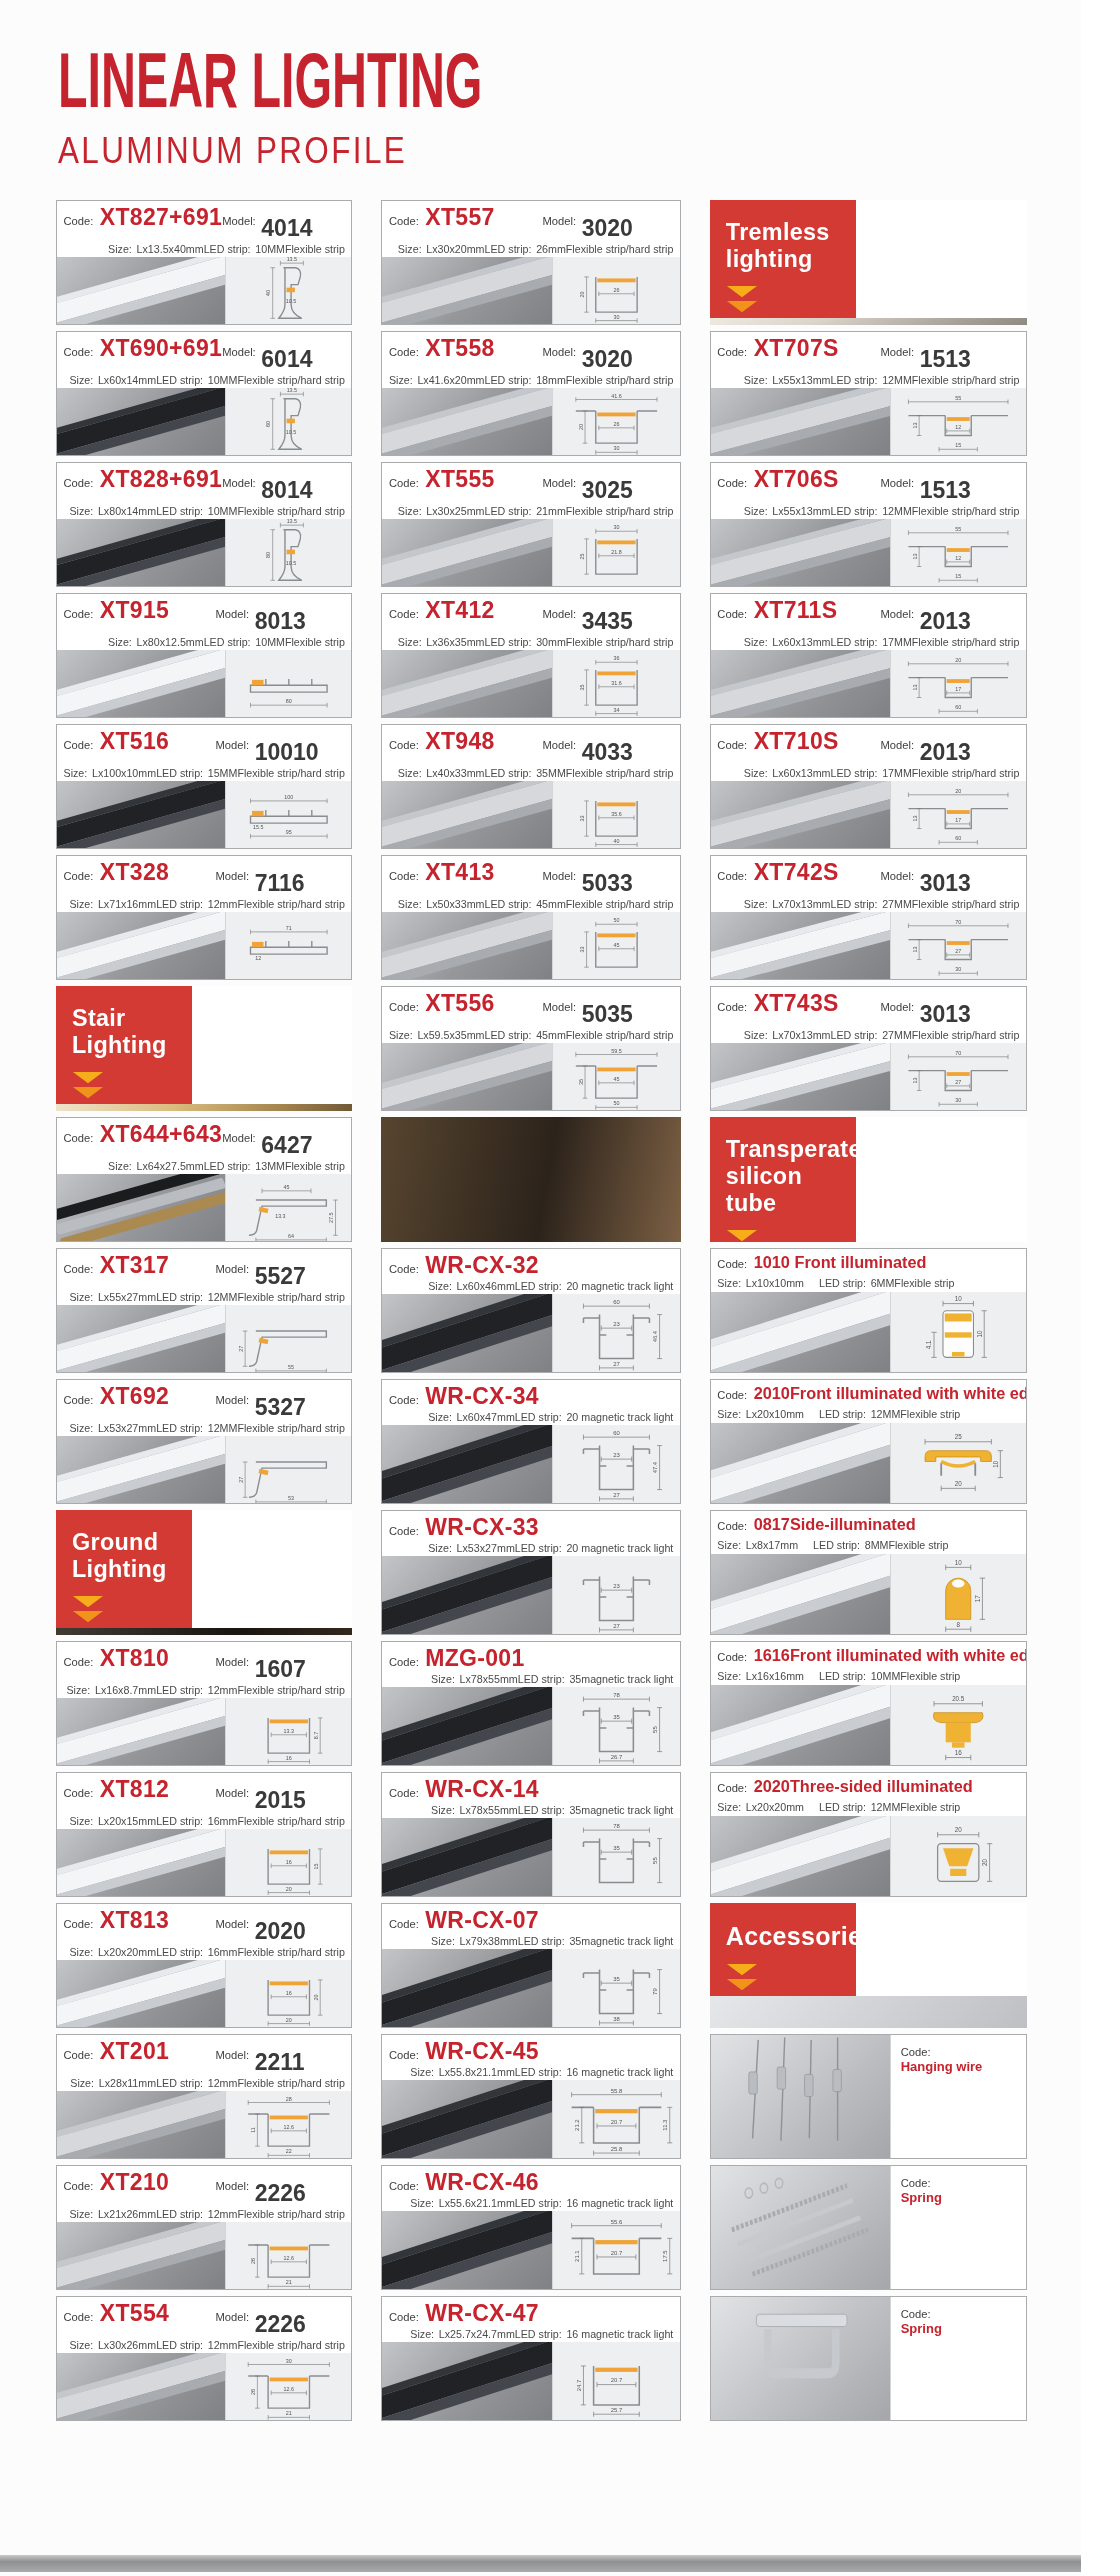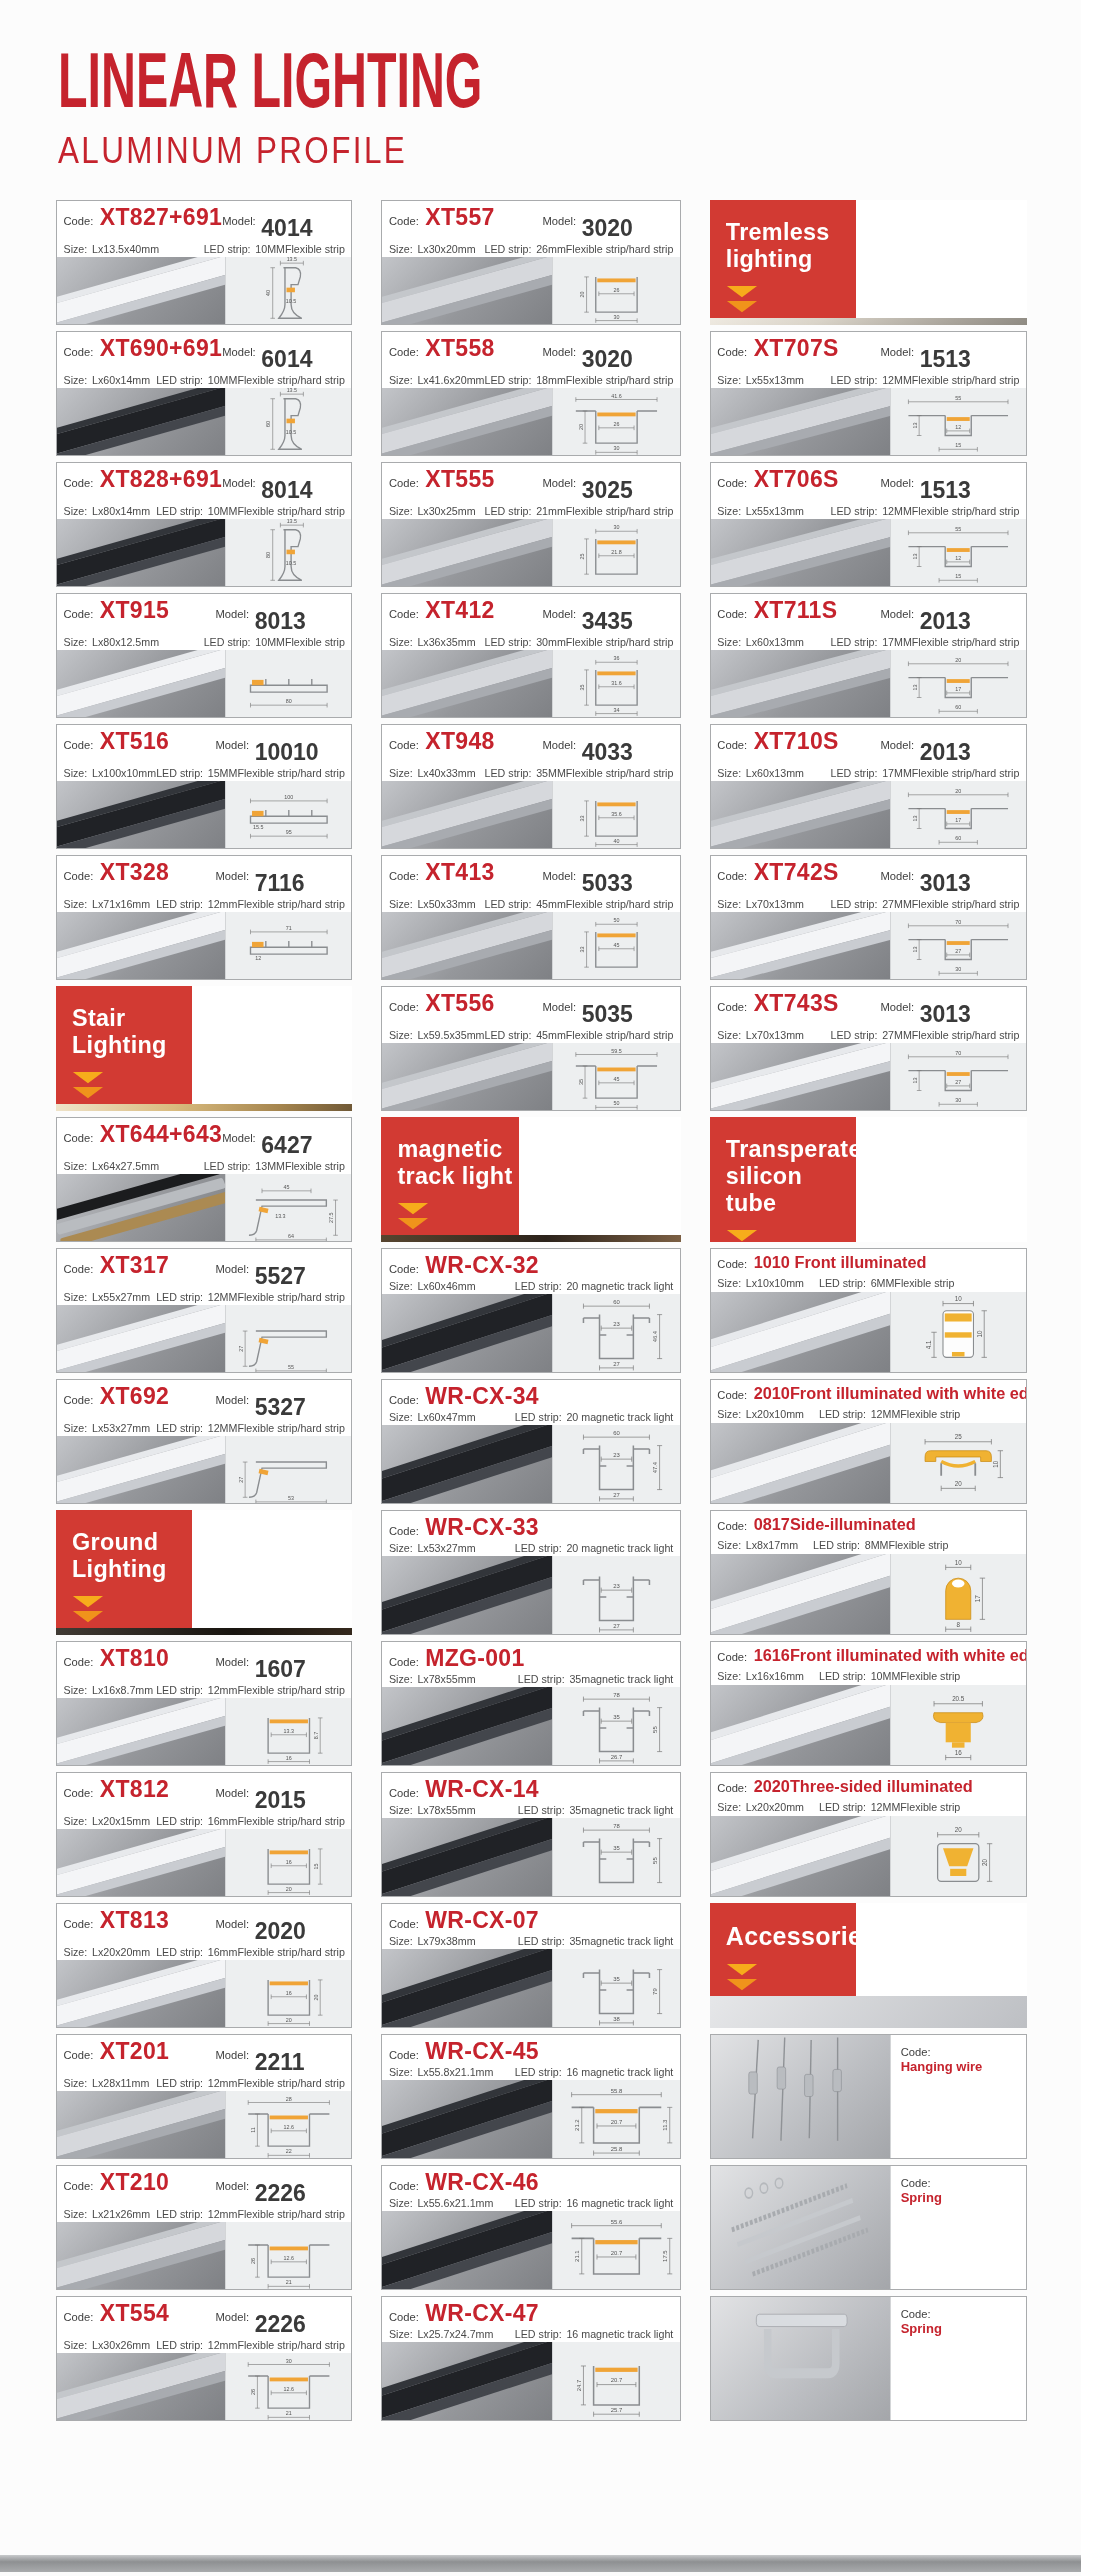--- a/index.html
+++ b/index.html
@@ -14,21 +14,21 @@
   .grid{display:flex;gap:29px;padding:0 56px;margin-top:28px}
   .col{display:flex;flex-direction:column;gap:6px;width:317px}
   .card{height:125px;background:#fff;border:0.9px solid #a9abad;display:flex;flex-direction:column;overflow:hidden}
   .card-head{padding:2.8px 6.5px 1.9px}
   .head-row1{display:flex;align-items:baseline;white-space:nowrap}
   .lab{font-size:11.2px;color:#3e3e3e}
   .lab2{font-size:10.7px;color:#4a4a4a}
   .code{font-size:23px;font-weight:bold;color:var(--red,#c5232d);margin-left:6.5px;letter-spacing:0.3px}
   .model-group{margin-left:auto;width:46%;display:flex;align-items:flex-start}
   .model{font-size:23px;font-weight:bold;color:#3a3a3a;margin-left:5.6px}
-  .head-row2{display:flex;justify-content:space-between;font-size:10.7px;color:#4a4a4a;margin-top:0.9px;white-space:nowrap}
+  .head-row2{display:flex;justify-content:flex-end;font-size:10.7px;color:#4a4a4a;margin-top:0.9px;white-space:nowrap}
   .size-val,.led-val{margin-left:4.7px;font-size:10.7px;color:#4a4a4a}
   .imgs{flex:1;display:flex;min-height:0}
   .photo{width:57%;background:linear-gradient(135deg,#c3c5c9 0%,#95979b 55%,#7f8185 100%);overflow:hidden}
   .photo svg,.diagram svg,.acc-photo svg{width:100%;height:100%;display:block}
   .diagram{flex:1;background:#edeff0;border-left:0.9px solid #d3d5d7}
   
   .banner-card{border:none;flex-direction:column}
   .banner-left{width:46%;background:var(--redb,#d23a33);color:#fff;padding:18.7px 0 0 16px;display:flex;flex-direction:column}
   .banner-line{font-size:23.4px;font-weight:bold;line-height:1.15;letter-spacing:0.3px}
   .banner-line-big{font-size:25px}
@@ -1065,28 +1065,20 @@
                 <text x="75" y="81.5" class="dimt">50</text>
                 <line x1="34" y1="30" x2="34" y2="72" stroke="#777" stroke-width=".8"></line>
                 <line x1="31" y1="30" x2="37" y2="30" stroke="#777" stroke-width=".8"></line>
                 <line x1="31" y1="72" x2="37" y2="72" stroke="#777" stroke-width=".8"></line>
                 <text x="31" y="51" class="dimt" transform="rotate(-90 31 51)">35</text>
               </svg>
             </div>
           </div>
         </div>
         <div class="card banner-card">
-          <div class="banner-left">
-            <div class="banner-line">magnetic</div>
-            <div class="banner-line">track light</div>
-            <div class="chev"><svg viewBox="0 0 34 32">
-                <polygon points="1,1 33,1 17,13" fill="#f7ac1b"></polygon>
-                <polygon points="1,17 33,17 17,29" fill="#f0931b"></polygon>
-              </svg></div>
-          </div>
           <div class="banner-photo scene-track"></div>
         </div>
         <div class="card product-card">
           <div class="card-head">
             <div class="head-row1">
               <span class="lab">Code:</span>
               <span class="code">WR-CX-32</span>
             </div>
             <div class="head-row2">
               <span class="size-group"><span class="lab2">Size:</span><span class="size-val">Lx60x46mm</span></span>

